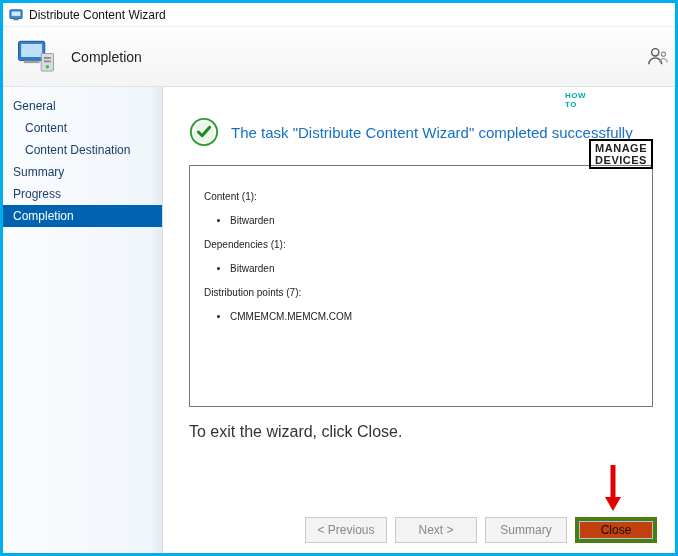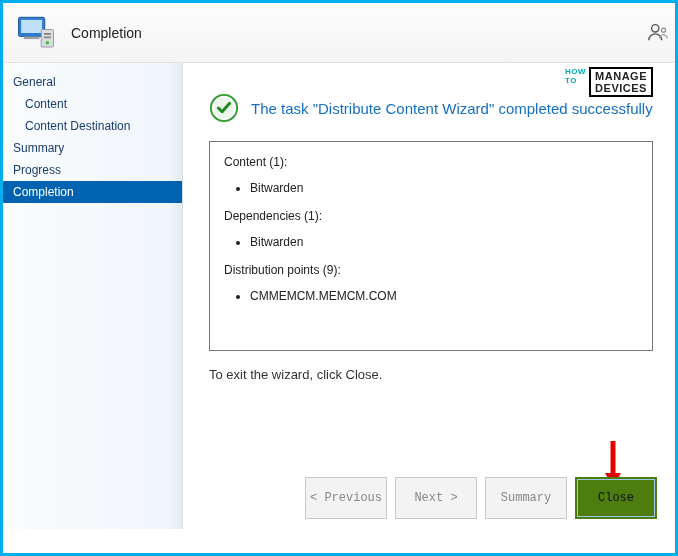--- a/index.html
+++ b/index.html
@@ -6,46 +6,54 @@
   html, body { width: 678px; height: 556px; font-family: "Segoe UI", Tahoma, sans-serif; font-size: 12px; color: #222; background: #fff; }
   .outer-border { width: 678px; height: 556px; border: 3px solid #00aeef; background: #fff; position: relative; overflow: hidden; }
   .title-bar { height: 24px; display: flex; align-items: center; padding: 0 6px; background: #fff; border-bottom: 1px solid #eee; }
   .title-icon { width: 14px; height: 14px; margin-right: 6px; }
   .title-text { font-size: 12px; color: #111; }
   .header-band { height: 60px; display: flex; align-items: center; padding: 0 12px; background: linear-gradient(#fdfdfd,#f4f4f4); border-bottom: 1px solid #e3e3e3; position: relative; }
   .header-icon { width: 42px; height: 42px; margin-right: 14px; }
   .header-title { font-size: 14px; color: #222; }
   .user-icon { position: absolute; right: 6px; top: 18px; width: 22px; height: 22px; }
   .body { display: flex; height: calc(556px - 6px - 24px - 60px);  }
-  .sidebar { width: 180px; background: linear-gradient(to right,#fafcfe,#f1f6fb 92%,#e3eaf1); border-right: 1px solid #d9dfe5; padding-top: 8px; }
+  .sidebar { width: 160px; background: linear-gradient(to right,#fafcfe,#f1f6fb 92%,#e3eaf1); border-right: 1px solid #d9dfe5; padding-top: 8px; }
   .nav-item { padding: 4px 6px 4px 10px; font-size: 12px; color: #1a3e6e; cursor: default; white-space: nowrap; }
   .nav-item.child { padding-left: 22px; }
   .nav-item.selected { background: #0063b1; color: #fff; }
   .main { flex: 1; position: relative; padding: 18px 22px 0 26px; }
   .watermark { position: absolute; top: 4px; right: 22px; font-size: 10px; font-weight: 700; letter-spacing: .5px; }
-  .watermark .box { display:inline-block; border:2px solid #000; padding:1px 4px; font-size:11px; margin-left:2px; }
+  .watermark .box { display:inline-block; border:2px solid #000; padding:1px 4px; font-size:11px; margin-left:2px;margin-top:48px; }
   .watermark .small { font-size:8px; color:#0aa; display:inline-block; line-height:9px; vertical-align:top; margin-right:1px;}
   .status-row { display: flex; align-items: center; margin: 12px 0 18px 0; }
   .check-icon { width: 30px; height: 30px; margin-right: 12px; flex-shrink:0; }
   .status-text { font-size: 15px; color: #1570c4; }
   .details-label { font-size: 12px; color: #333; margin: 4px 0 4px 2px; }
-  .details-box { border: 1px solid #777; padding: 12px 14px 14px 14px; height: 210px; overflow: auto; background: #fff; font-size: 12px; line-height: 1.45; }
+  .details-box { border: 1px solid #777; padding: 24px 14px 14px 14px; height: 242px; overflow: auto; background: #fff; font-size: 10px; line-height: 1.45; }
   .details-box .grp { margin-bottom: 10px; }
   .details-box ul { list-style: disc; padding-left: 26px; margin-top: 9px; }
-  .exit-text { font-size: 13px; color: #333; margin-top: 16px; }
+  .exit-text { font-size: 16px; color: #333; margin-top: 16px; }
   .button-row { position: absolute; right: 18px; bottom: 10px; display: flex; gap: 8px; }
-  .btn { width: 82px; height: 42px; font-size: 12px; background: #f3f3f3; border: 1px solid #c9c9c9; color: #888; display:flex; align-items:center; justify-content:center;font-family:Liberation Mono, monospace; }
-  .btn.enabled { color: #111; background: #4d7c0f; border: 2px solid #4d7c0f; box-shadow: 0 0 0 1px #9ec7ee inset; cursor: pointer; }
+  .btn { width: 82px; height: 26px; font-size: 12px; background: #f3f3f3; border: 1px solid #c9c9c9; color: #888; display:flex; align-items:center; justify-content:center; }
+  .btn.enabled { color: #111; background: #c2410c; border: 4px solid #4d7c0f; box-shadow: 0 0 0 1px #9ec7ee inset; cursor: pointer; }
   .arrow-annot { position:absolute; right:52px; bottom:40px; width:20px; height:50px; pointer-events:none; }
 </style>
 </head>
 <body>
 
 <div class="outer-border">
 
+  <div class="title-bar">
+    <svg class="title-icon" viewBox="0 0 16 16">
+      <rect x="1" y="2" width="14" height="10" rx="1" fill="#3a8edb" stroke="#1b5c9b"></rect>
+      <rect x="3" y="4" width="10" height="5" fill="#cfe7fb"></rect>
+      <rect x="5" y="12" width="6" height="2" fill="#777"></rect>
+    </svg>
+    <span class="title-text">Distribute Content Wizard</span>
+  </div>
 
   <div class="header-band">
     <svg class="header-icon" viewBox="0 0 48 48">
       <rect x="4" y="6" width="30" height="22" rx="2" fill="#2f7bd1" stroke="#184f8c" stroke-width="1"></rect>
       <rect x="7" y="9" width="24" height="15" fill="#bfe0fb"></rect>
       <rect x="10" y="28" width="18" height="3" fill="#9aa0a6"></rect>
       <rect x="30" y="20" width="14" height="20" rx="1" fill="#d8dde2" stroke="#8f969c"></rect>
       <rect x="33" y="24" width="8" height="2" fill="#888"></rect>
       <rect x="33" y="28" width="8" height="2" fill="#888"></rect>
       <circle cx="37" cy="35" r="2" fill="#40c040"></circle>
@@ -92,21 +100,21 @@
               <li>Bitwarden</li>
             </ul>
         </div>
         <div class="grp">
           <div>Dependencies (1):</div>
           <ul>
               <li>Bitwarden</li>
             </ul>
         </div>
         <div class="grp">
-          <div>Distribution points (9):</div>
+          <div>Distribution points (7):</div>
           <ul>
               <li>CMMEMCM.MEMCM.COM</li>
             </ul>
         </div>
       </div>
 
       <div class="exit-text">To exit the wizard, click Close.</div>
 
       <svg class="arrow-annot" viewBox="0 0 20 50">
         <line x1="10" y1="2" x2="10" y2="36" stroke="#e20000" stroke-width="5"></line>

